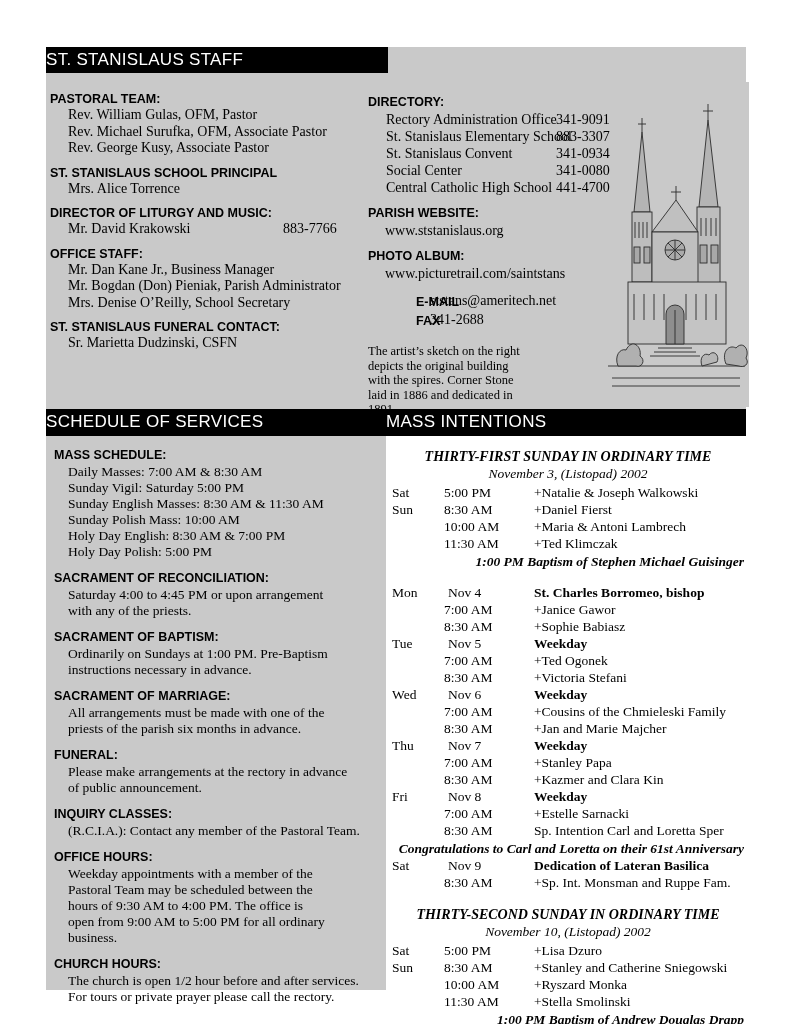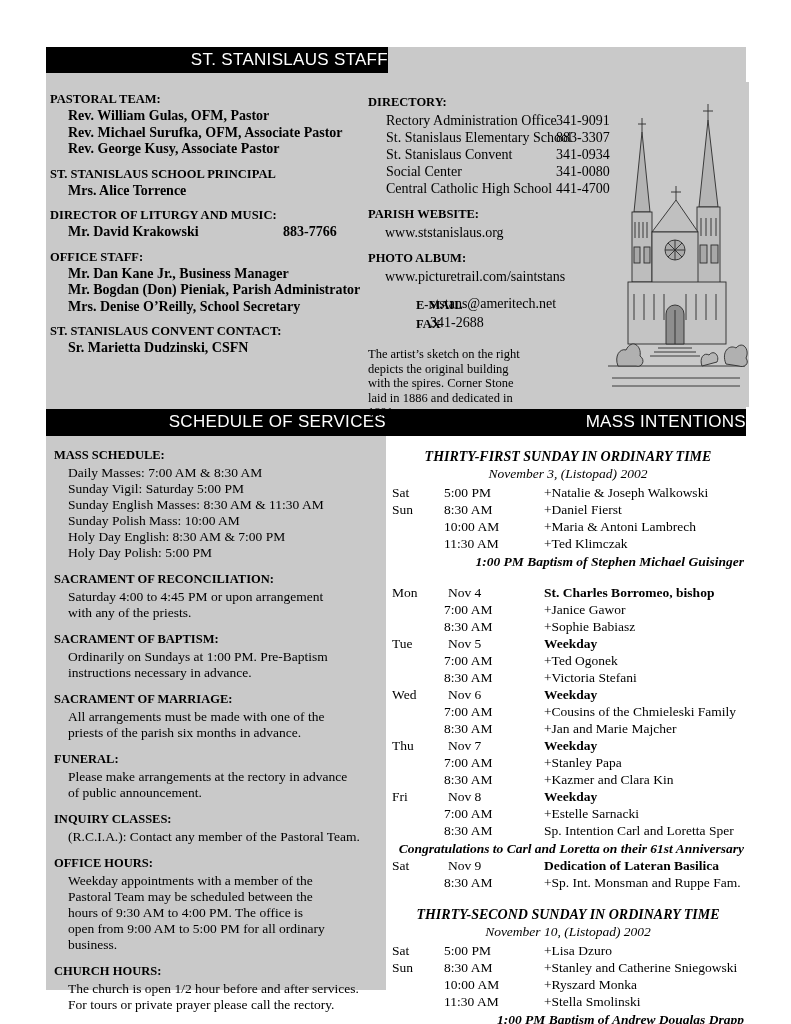--- a/index.html
+++ b/index.html
@@ -44,40 +44,38 @@
 
   
   .bar {
     position: absolute;
     background: #000000;
     color: #ffffff;
     font-family: "Liberation Sans", sans-serif;
     font-size: 17px;
     letter-spacing: .3px;
     line-height: 26px;
-    padding-left: 10px;
     box-sizing: border-box;
-    text-align: right;
   }
   #bar-staff { left: 46px; top: 47px; width: 342px; height: 26px; }
   #bar-schedule { left: 46px; top: 409px; width: 340px; height: 27px; }
   #bar-mass { left: 386px; top: 409px; width: 360px; height: 27px; }
 
   
   .blk { position: absolute; }
   .hd {
-    font-family: Liberation Serif, serif;
+    font-family: Liberation Sans, sans-serif;
     font-weight: bold;
     font-size: 12.5px;
   }
   .ser { font-family: "Liberation Serif", serif; font-size: 14px; }
   .ind { margin-left: 18px; }
 
   ul.plain { list-style: none; margin: 0; padding: 0; }
-  ul.plain li { line-height: 16.5px; white-space: nowrap; font-weight: bold; }
+  ul.plain li { line-height: 16.5px; white-space: nowrap; }
 
   
   #staff-left { left: 50px; top: 92px; width: 310px; }
   #staff-left .grp { margin-bottom: 9px; }
   #staff-left .hd { margin-bottom: 1px; }
   #staff-left .row { position: relative; }
   #staff-left .row .ph {
     position: absolute; left: 215px; top: 0;
   }
 
@@ -125,21 +123,21 @@
     font-family: "Liberation Serif", serif;
     font-style: italic;
     font-size: 13.5px;
     line-height: 17px;
     margin-bottom: 3px;
   }
   .mi-row { position: relative; height: 17px; font-size: 13.5px; white-space: nowrap; }
   .mi-row .c-day { position: absolute; left: 0; width: 44px; }
   .mi-row .c-date { position: absolute; left: 56px; width: 62px; }
   .mi-row .c-time { position: absolute; left: 52px; width: 70px; }
-  .mi-row .c-int { position: absolute; left: 152px; }
+  .mi-row .c-int { position: absolute; left: 142px; }
   .mi-row .c-int.bold { font-weight: bold; }
   .mi-note {
     text-align: right;
     font-weight: bold;
     font-style: italic;
     font-size: 13.5px;
     line-height: 18px;
   }
   .spacer14 { height: 14px; }
 </style>
@@ -225,21 +223,21 @@
     </div>
     <div class="grp">
       <div class="hd">OFFICE STAFF:</div>
       <ul class="plain ser">
         <li class="row ind"><span>Mr. Dan Kane Jr., Business Manager</span></li>
         <li class="row ind"><span>Mr. Bogdan (Don) Pieniak, Parish Administrator</span></li>
         <li class="row ind"><span>Mrs. Denise O’Reilly, School Secretary</span></li>
       </ul>
     </div>
     <div class="grp">
-      <div class="hd">ST. STANISLAUS CONVENT CONTACT:</div>
+      <div class="hd">ST. STANISLAUS FUNERAL CONTACT:</div>
       <ul class="plain ser">
         <li class="row ind"><span>Sr. Marietta Dudzinski, CSFN</span></li>
       </ul>
     </div>
   </div>
 
   <div class="blk" id="dir">
     <div class="grp">
       <div class="hd">DIRECTORY:</div>
       <div class="ser ind" style="">

